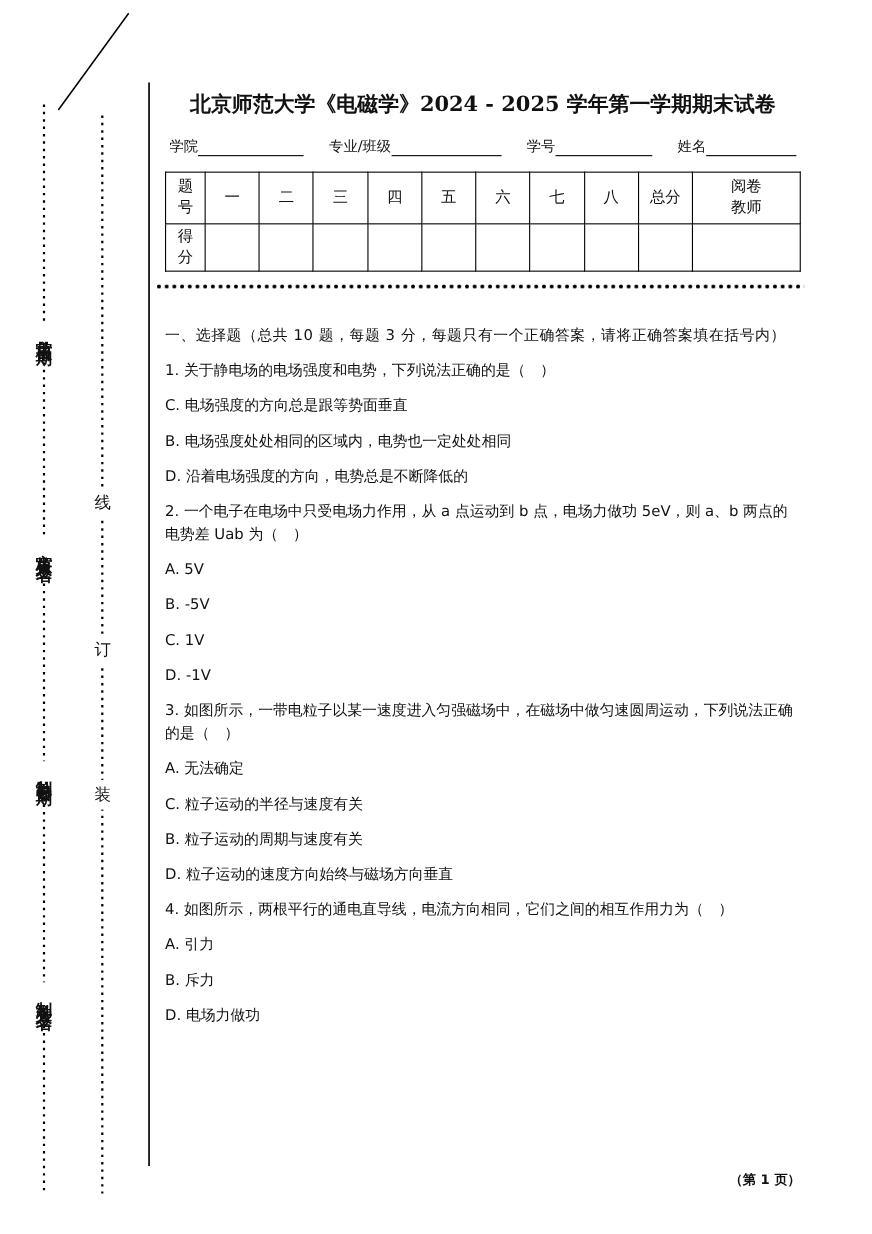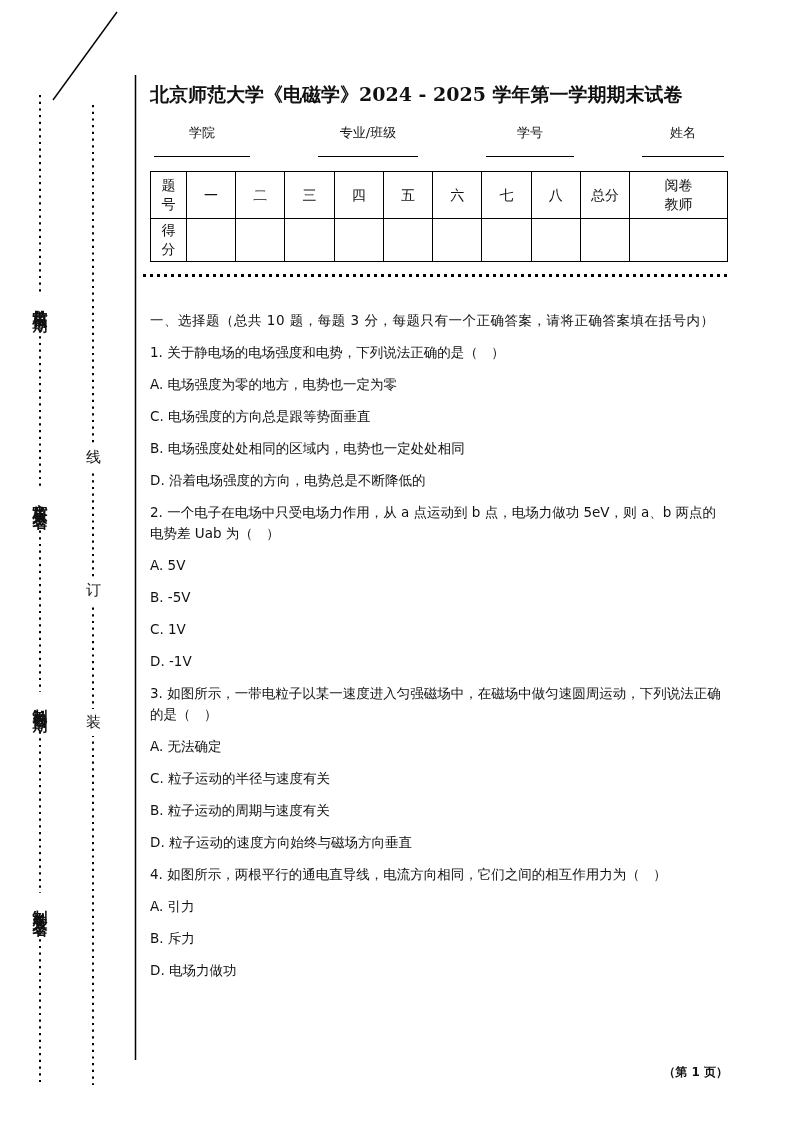--- a/index.html
+++ b/index.html
@@ -42,35 +42,36 @@
   }
 
   
   .content {
     position: absolute;
     left: 150px;
     top: 82px;
     width: 578px;
   }
   .exam-title {
+    text-align: center;
     font-family: "DejaVu Serif", serif;
     font-weight: bold;
     font-size: 19px;
     margin-bottom: 16px;
     white-space: nowrap;
   }
   .info-row {
     display: flex;
     justify-content: space-between;
     align-items: flex-end;
     font-size: 13px;
     margin-bottom: 14px;
     padding: 0 4px;
   }
-  .info-field { display: flex; align-items: center; flex-direction: column; }
+  .info-field { display: flex; align-items: flex-end; }
   .info-field .lbl { white-space: nowrap; }
   .u-line {
     display: inline-block;
     border-bottom: 1px solid #000;
     height: 15px;
   }
   .u1 { width: 96px; } .u2 { width: 100px; } .u3 { width: 88px; } .u4 { width: 82px; }
 
   table.score-table {
     border-collapse: collapse;
@@ -198,21 +199,20 @@
     </tr>
   </tbody>
     </table>
 
   <div class="dotted-sep"></div>
 
   <div class="body-text">
     <p class="section-title">一、选择题（总共 10 题，每题 3 分，每题只有一个正确答案，请将正确答案填在括号内）</p>
 
     <p class="q">1.  关于静电场的电场强度和电势，下列说法正确的是（　）</p>
-    <p class="opt">A.  电场强度为零的地方，电势也一定为零</p>
     <p class="opt">C.  电场强度的方向总是跟等势面垂直</p>
     <p class="opt">B.  电场强度处处相同的区域内，电势也一定处处相同</p>
     <p class="opt">D.  沿着电场强度的方向，电势总是不断降低的</p>
 
     <p class="q">2.  一个电子在电场中只受电场力作用，从 a 点运动到 b 点，电场力做功 5eV，则 a、b 两点的电势差 Uab 为（　）</p>
     <p class="opt">A.  5V</p>
     <p class="opt">B.  -5V</p>
     <p class="opt">C.  1V</p>
     <p class="opt">D.  -1V</p>
 

